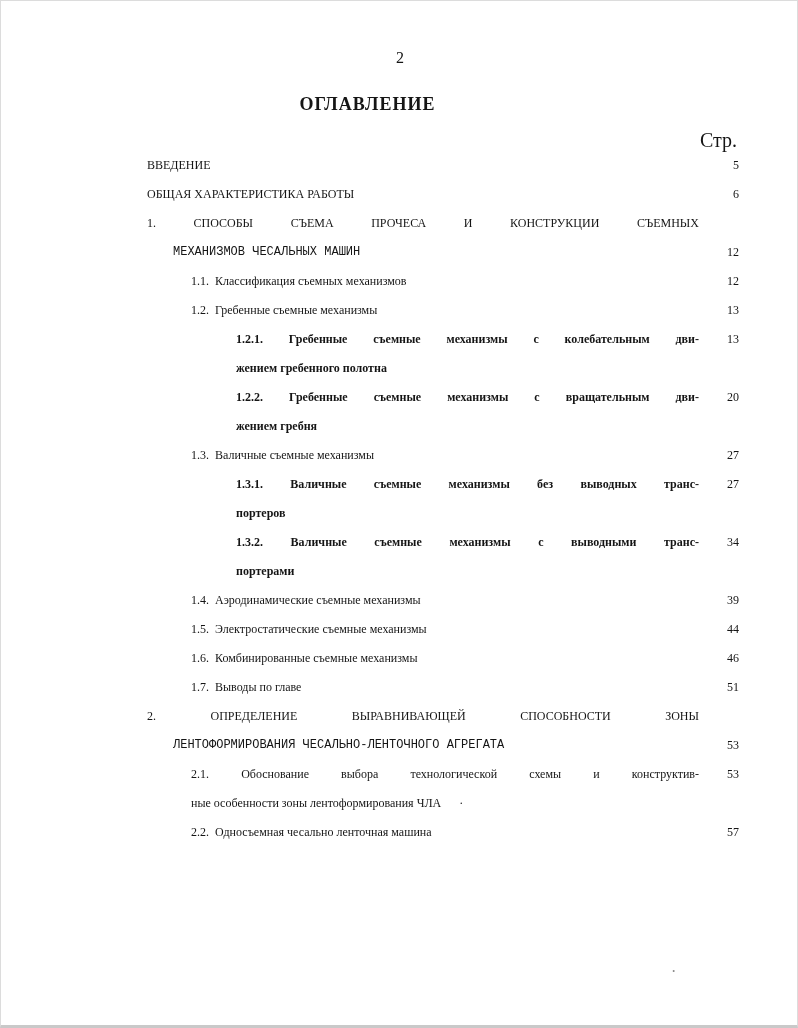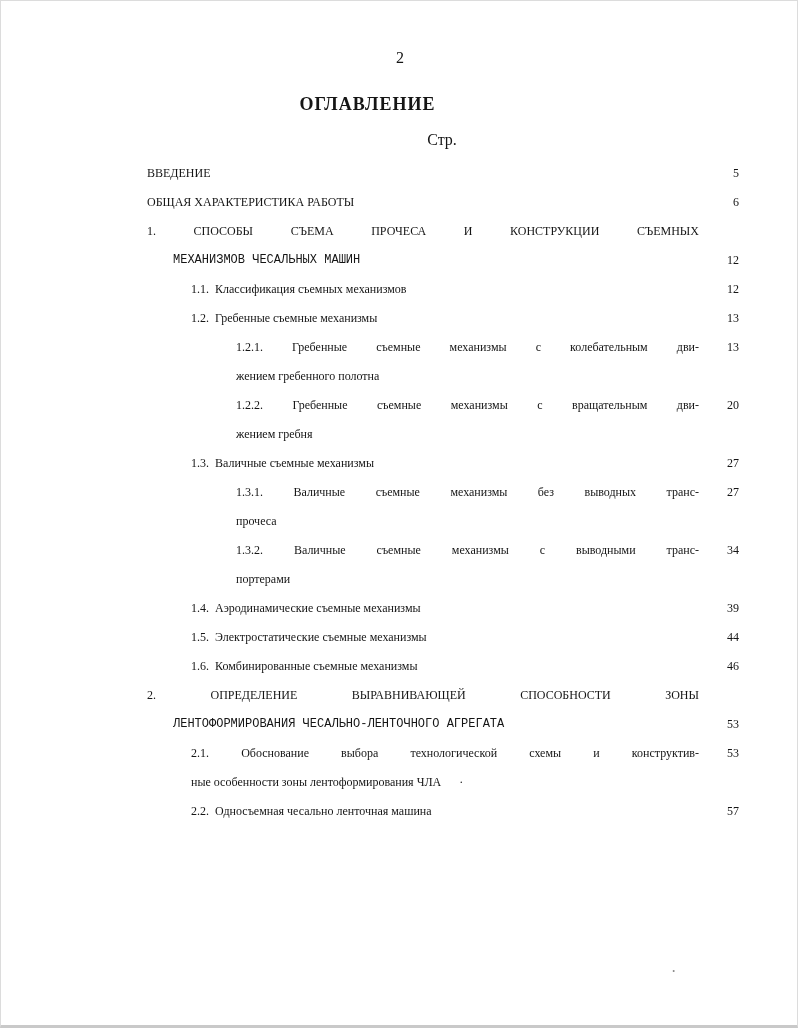--- a/index.html
+++ b/index.html
@@ -36,43 +36,43 @@
     font-weight: bold;
     letter-spacing: 1px;
   }
   .content {
     position: absolute;
     top: 128px;
     left: 146px;
     width: 592px;
   }
   .col-header {
-    text-align: center;
+    text-align: right;
     padding-right: 2px;
-    font-size: 16px;
+    font-size: 20px;
     line-height: 22px;
-    margin-bottom: 8px;
+    margin-bottom: 0;
   }
   .toc-row {
     display: flex;
     align-items: center;
     font-size: 12px;
     line-height: 29px;
   }
   .toc-text {
     flex: 1 1 auto;
     white-space: pre-wrap;
   }
   .toc-page {
     flex: 0 0 40px;
     width: 40px;
     text-align: right;
   }
   .level-1 .toc-text { padding-left: 44px; }
-  .level-2 .toc-text { padding-left: 89px; }
+  .level-2 .toc-text { padding-left: 89px; font-weight: bold; }
   .cont .toc-text { padding-left: 26px; font-family: Liberation Mono, monospace; }
   .justify .toc-text {
     white-space: normal;
     text-align: justify;
     text-align-last: justify;
   }
   .scan-dot {
     position: absolute;
     left: 670px;
     top: 962px;
@@ -133,21 +133,21 @@
         </div>
         <div class="toc-row level-1">
           <span class="toc-text">1.3.  Валичные съемные механизмы</span>
           <span class="toc-page">27</span>
         </div>
         <div class="toc-row level-2 justify">
           <span class="toc-text">1.3.1.  Валичные  съемные механизмы без выводных транс-</span>
           <span class="toc-page">27</span>
         </div>
         <div class="toc-row level-2">
-          <span class="toc-text">прочеса</span>
+          <span class="toc-text">портеров</span>
           <span class="toc-page"></span>
         </div>
         <div class="toc-row level-2 justify">
           <span class="toc-text">1.3.2. Валичные съемные механизмы с выводными транс-</span>
           <span class="toc-page">34</span>
         </div>
         <div class="toc-row level-2">
           <span class="toc-text">портерами</span>
           <span class="toc-page"></span>
         </div>
@@ -155,20 +155,24 @@
           <span class="toc-text">1.4.  Аэродинамические съемные механизмы</span>
           <span class="toc-page">39</span>
         </div>
         <div class="toc-row level-1">
           <span class="toc-text">1.5.  Электростатические съемные механизмы</span>
           <span class="toc-page">44</span>
         </div>
         <div class="toc-row level-1">
           <span class="toc-text">1.6.  Комбинированные съемные механизмы</span>
           <span class="toc-page">46</span>
+        </div>
+        <div class="toc-row level-1">
+          <span class="toc-text">1.7.  Выводы по главе</span>
+          <span class="toc-page">51</span>
         </div>
         <div class="toc-row level-0 justify">
           <span class="toc-text">2. ОПРЕДЕЛЕНИЕ  ВЫРАВНИВАЮЩЕЙ  СПОСОБНОСТИ  ЗОНЫ</span>
           <span class="toc-page"></span>
         </div>
         <div class="toc-row level-0 cont">
           <span class="toc-text">ЛЕНТОФОРМИРОВАНИЯ ЧЕСАЛЬНО-ЛЕНТОЧНОГО АГРЕГАТА</span>
           <span class="toc-page">53</span>
         </div>
         <div class="toc-row level-1 justify">

